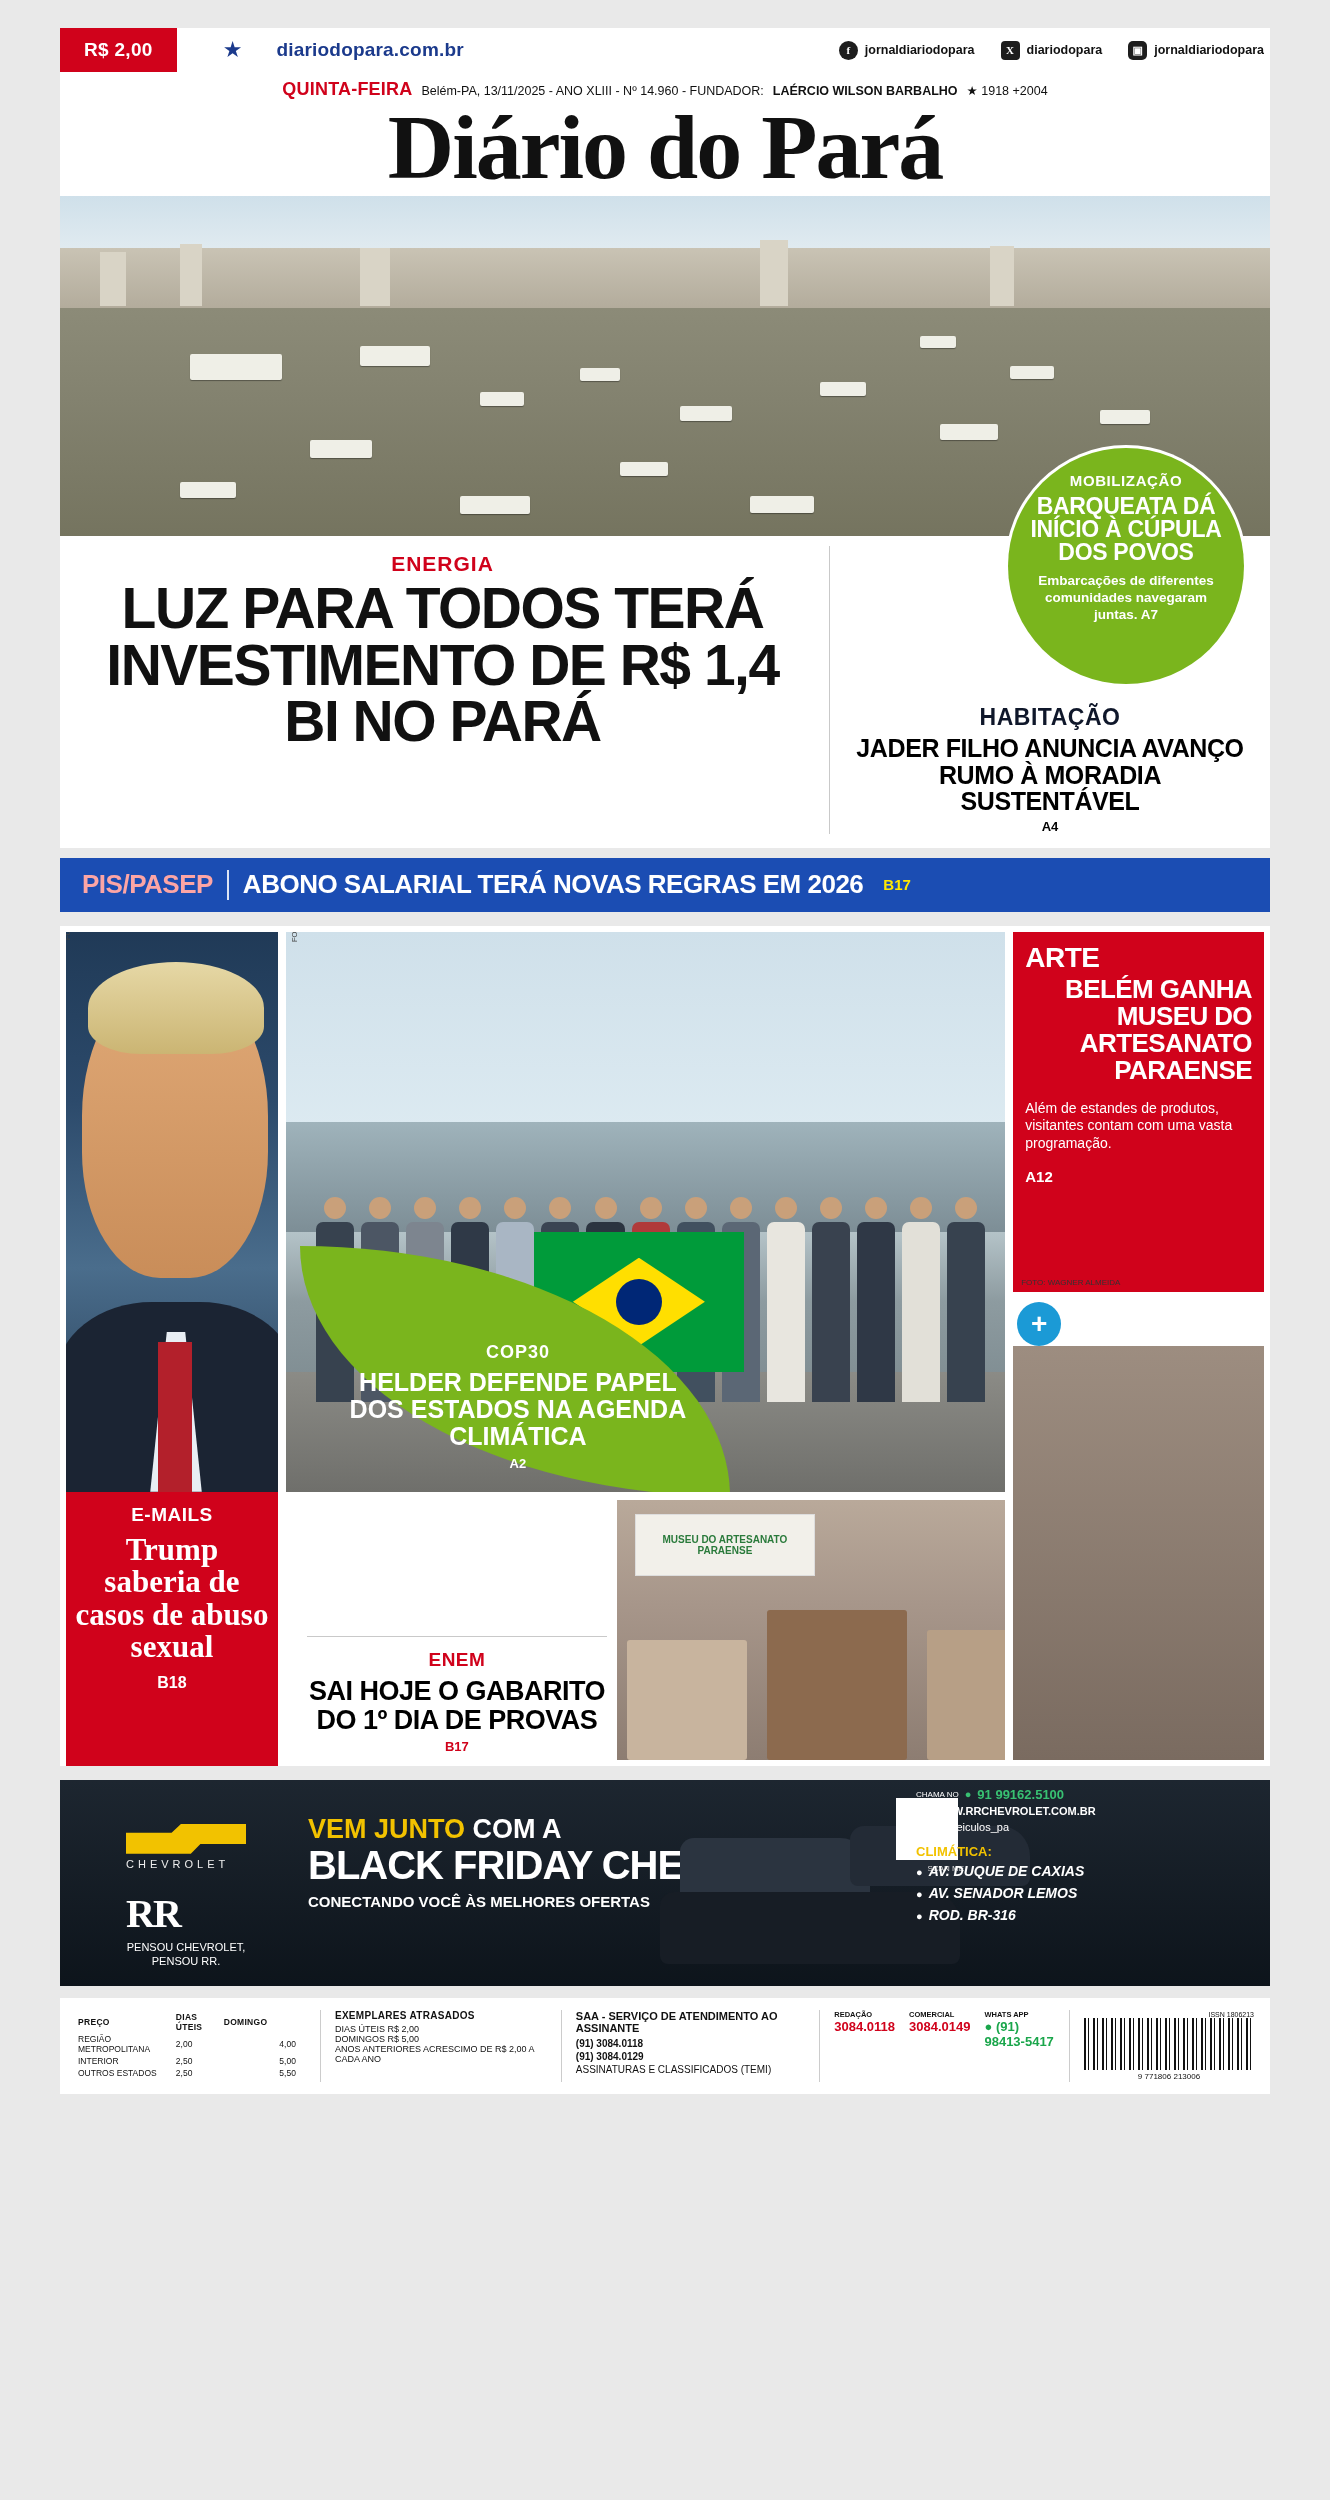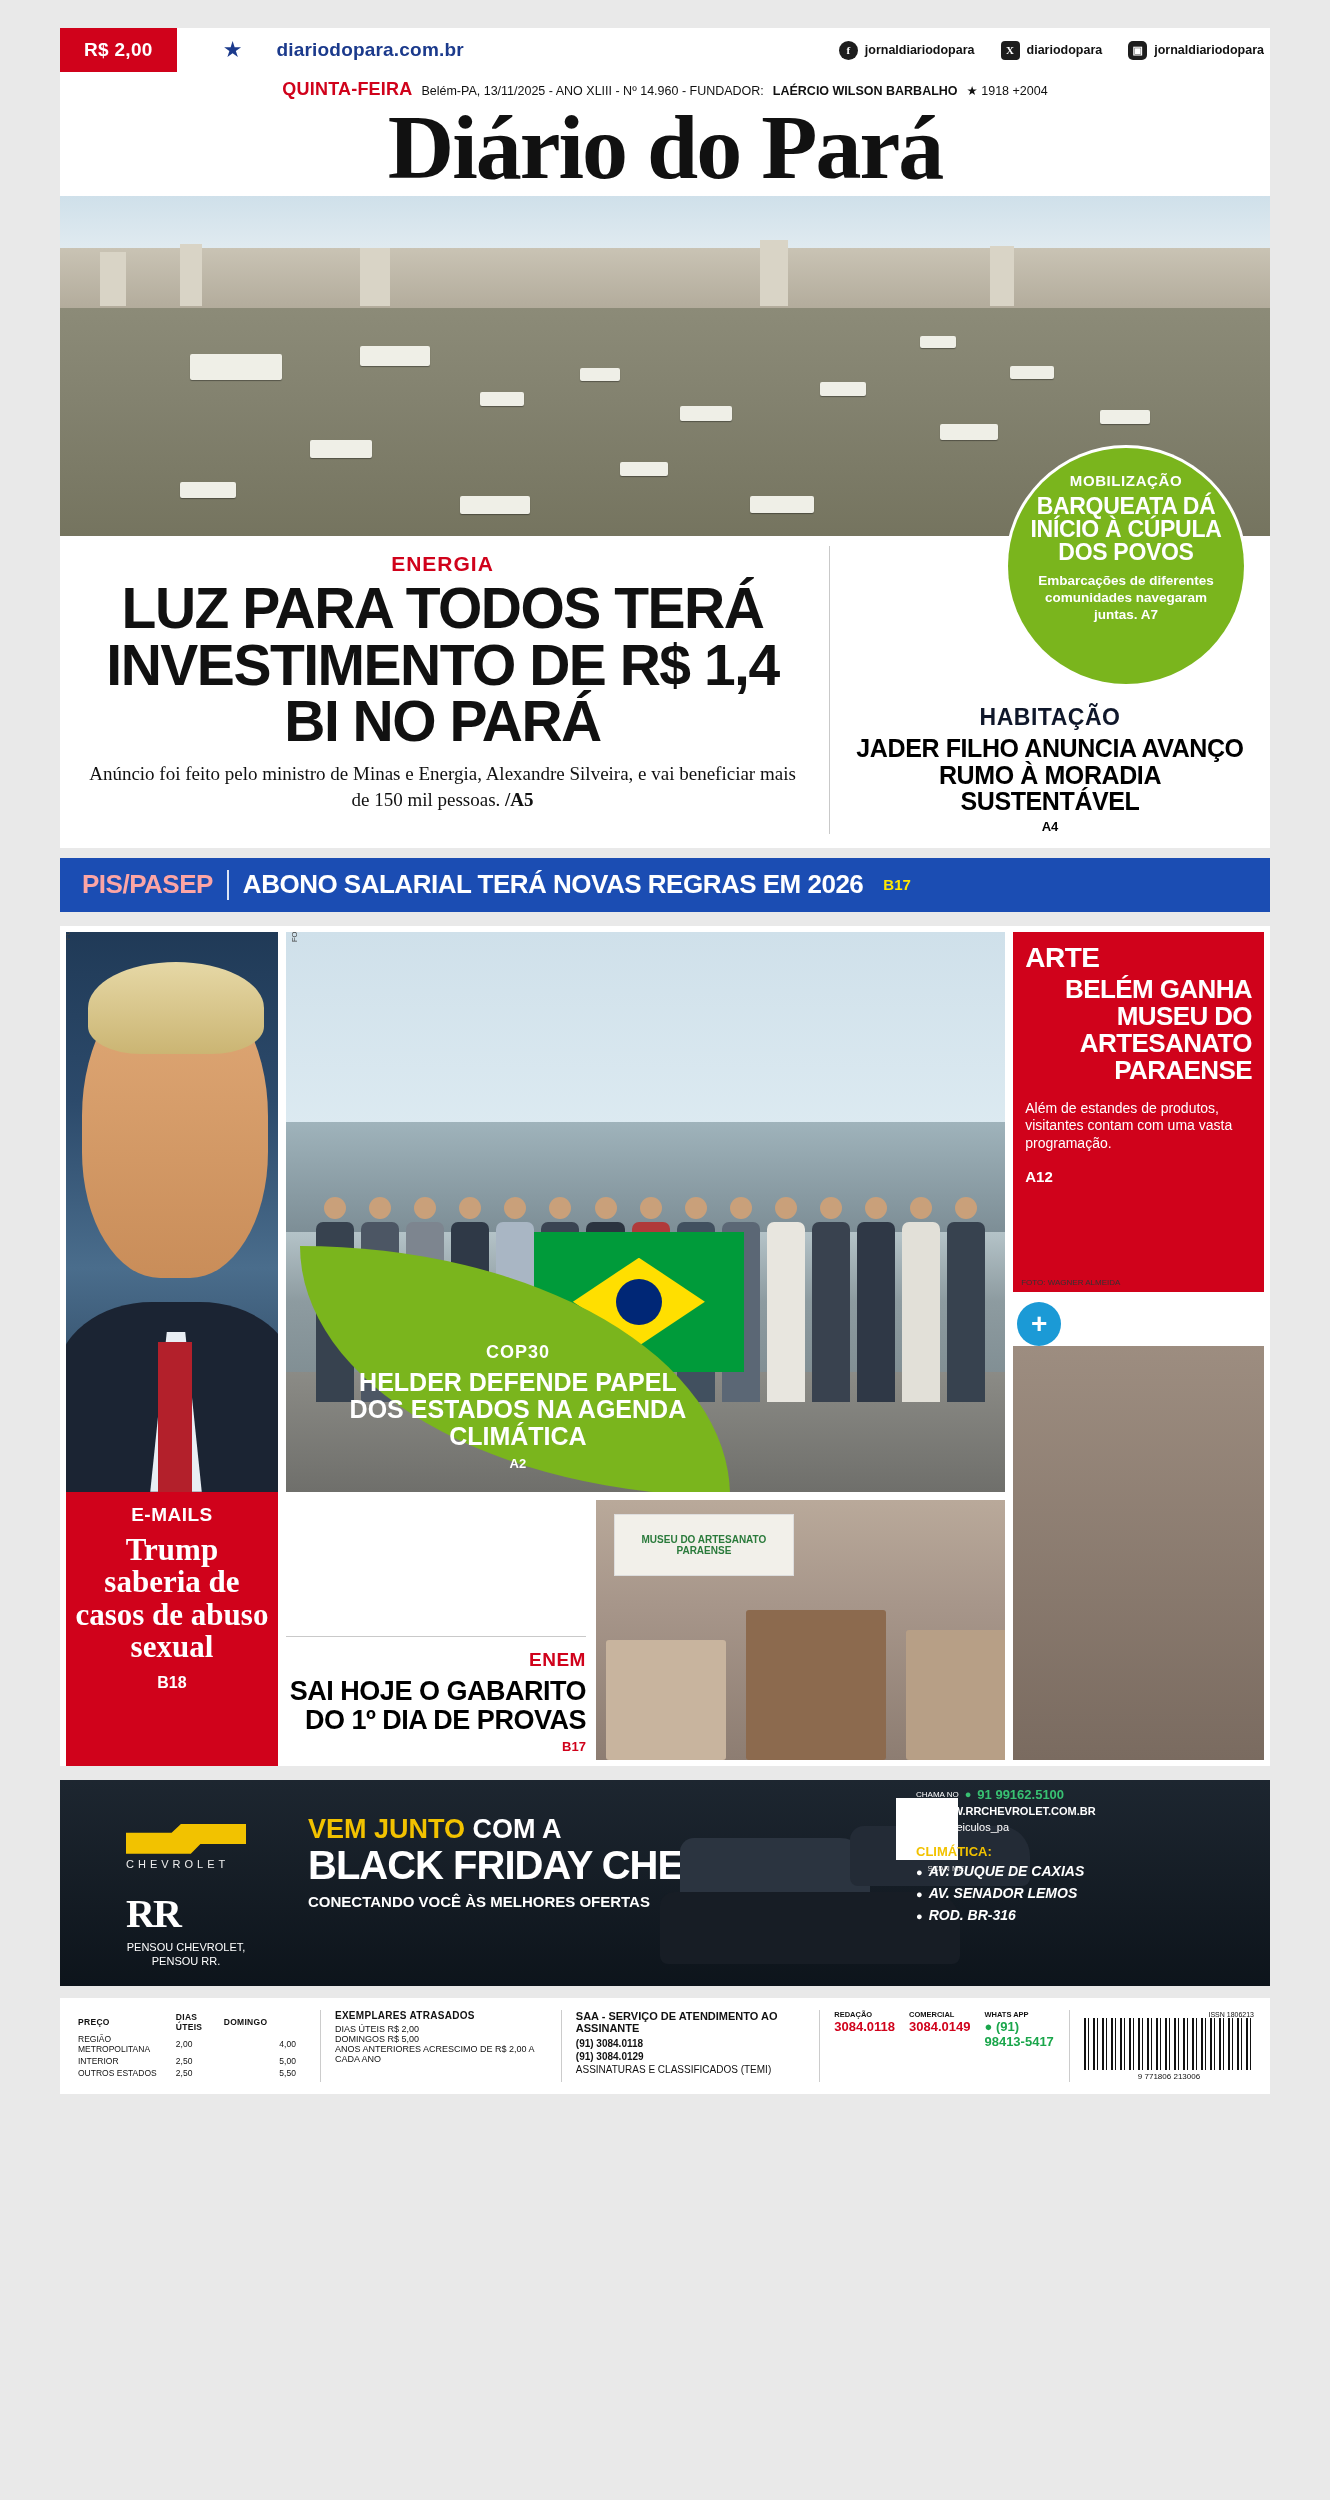--- a/index.html
+++ b/index.html
@@ -336,23 +336,24 @@
   }
   .leaf-callout .lc-kicker { font-weight:bold; font-size:18px; letter-spacing:1px; }
   .leaf-callout .lc-title { font-weight:bold; font-size:25px; line-height:1.08; margin-top:6px; }
   .leaf-callout .lc-page { font-weight:bold; font-size:13px; margin-top:6px; }
 
   .mid-bottom { display:flex; gap:10px; flex:1; }
   .enem-box {
     width: 300px;
     border-top: 1px solid #c9c9c9;
     padding-top: 12px;
-    text-align:right;
+    text-align:center;
     align-self:flex-end;
     padding-bottom: 6px;
+    margin-left: 21px;
   }
   .enem-kicker { color:#d0021b; font-weight:bold; font-size:19px; letter-spacing:.5px;}
   .enem-title { font-weight:bold; font-size:27px; line-height:1.06; margin-top:6px; letter-spacing:-.5px;}
   .museum-photo {
     flex:1;
     background: linear-gradient(#b9a99a 0%, #a7968a 40%, #8d7d72 100%);
     position:relative; overflow:hidden;
   }
   .stall {
     position:absolute; background:#c8b49e; border-radius:3px;
@@ -516,24 +517,20 @@
     <div class="boat" style="left:950px;top:170px;width:44px;height:13px"></div>
     <div class="boat" style="left:1040px;top:214px;width:50px;height:14px"></div>
     <div class="boat" style="left:860px;top:140px;width:36px;height:12px"></div>
 
   </div>
 
   <div class="lead">
     <div class="lead-left">
       <div class="kicker">ENERGIA</div>
       <div class="lead-title">LUZ PARA TODOS TERÁ INVESTIMENTO DE R$ 1,4 BI NO PARÁ</div>
-      <div class="lead-sub">
-        <span>Anúncio foi feito pelo ministro de Minas e Energia, Alexandre Silveira, e vai beneficiar mais de 150 mil pessoas.</span>
-        <b>/A5</b>
-      </div>
     </div>
     <div class="lead-right">
       <div class="circle-callout">
         <div class="cc-kicker">MOBILIZAÇÃO</div>
         <div class="cc-title">BARQUEATA DÁ INÍCIO À CÚPULA DOS POVOS</div>
         <div class="cc-desc">
           <span>Embarcações de diferentes comunidades navegaram juntas.</span>
           <b>A7</b>
         </div>
       </div>

